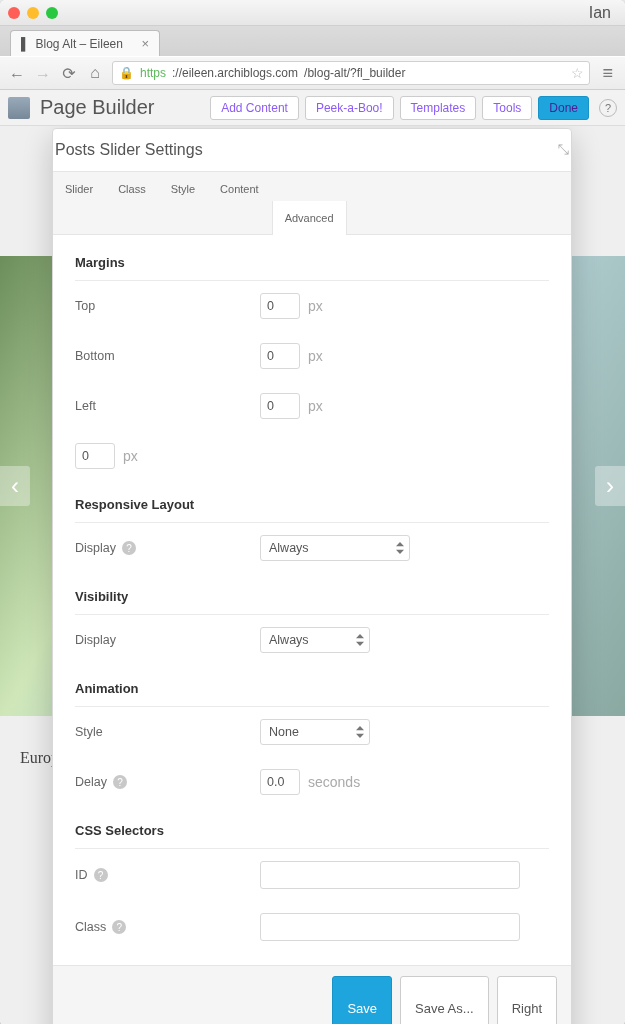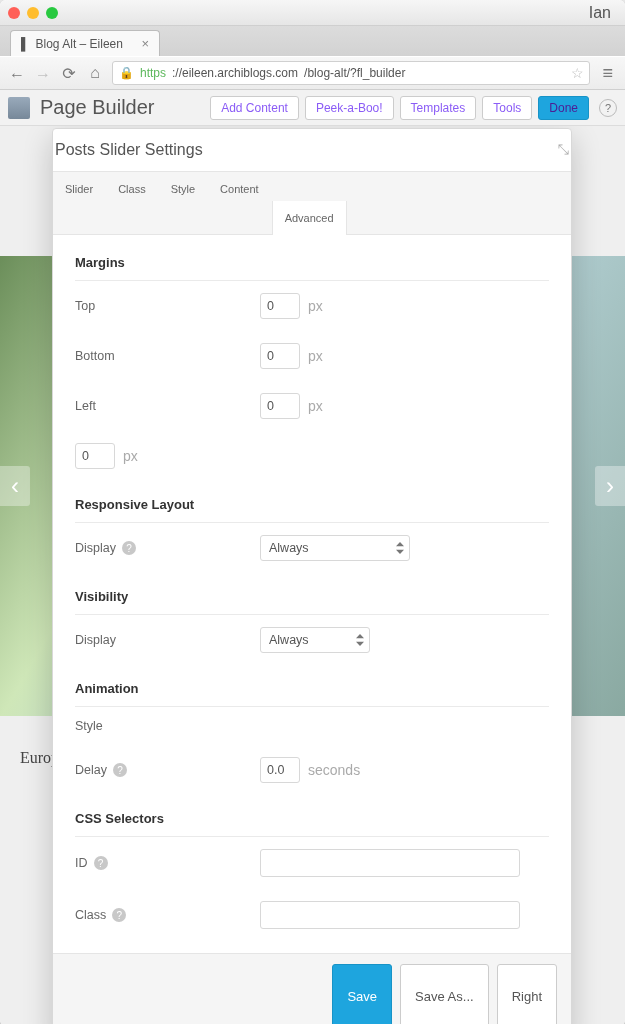--- a/index.html
+++ b/index.html
@@ -234,20 +234,21 @@
 
         <div class="section-title">Visibility</div>
         <div class="field-row">
           <label>Display</label>
           <span class="sel-wrap"><select class="sel" style="width:110px"><option>Always</option></select></span>
         </div>
 
         <div class="section-title">Animation</div>
         <div class="field-row">
           <label>Style</label>
+          <span class="sel-wrap"><select class="sel" style="width:110px"><option>None</option></select></span>
         </div>
         <div class="field-row">
           <label>
               <span>Delay</span>
               <span class="hint">?</span>
             </label>
           <input class="num-input" value="0.0" style="">
           <span class="unit">seconds</span>
         </div>
 

